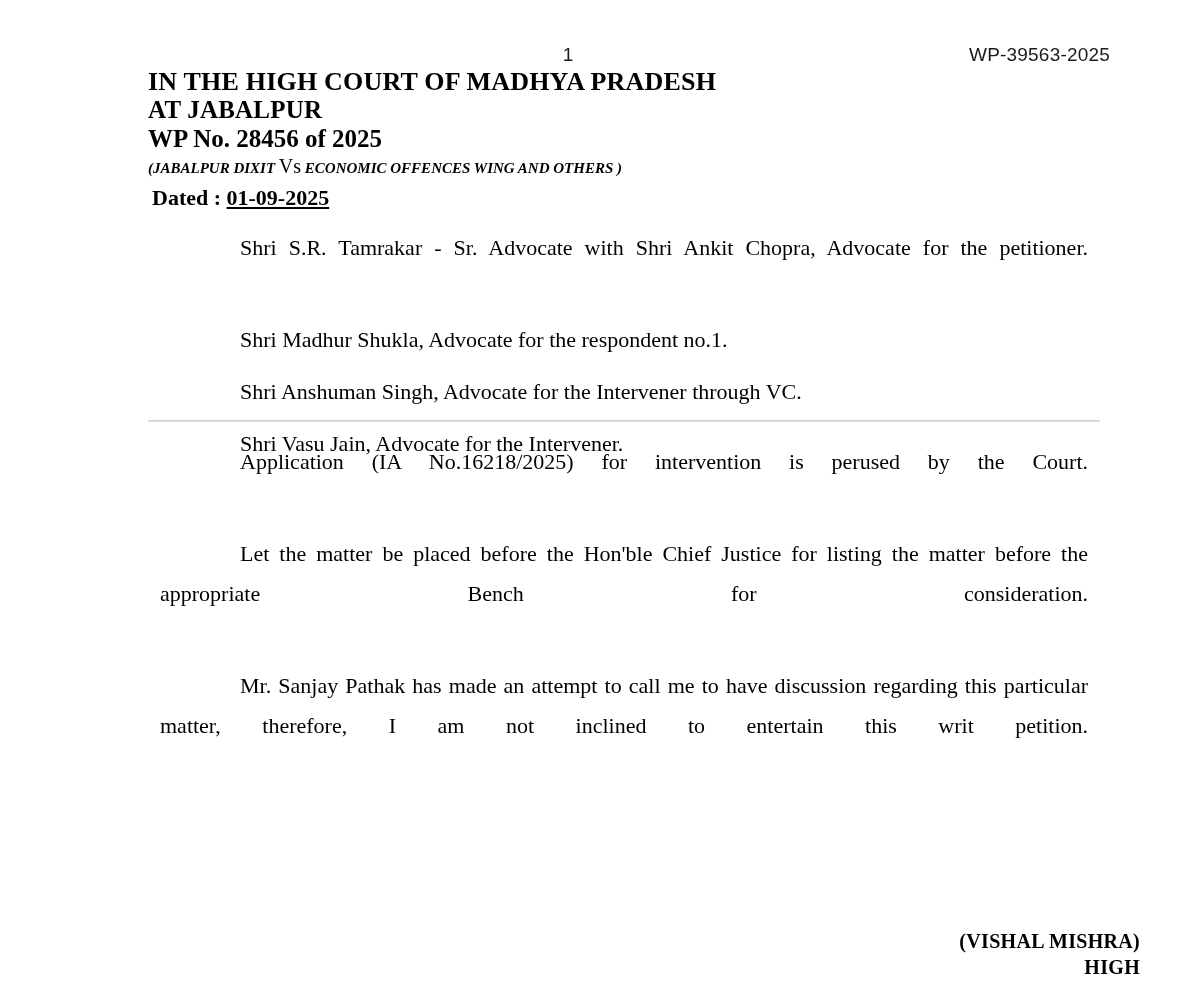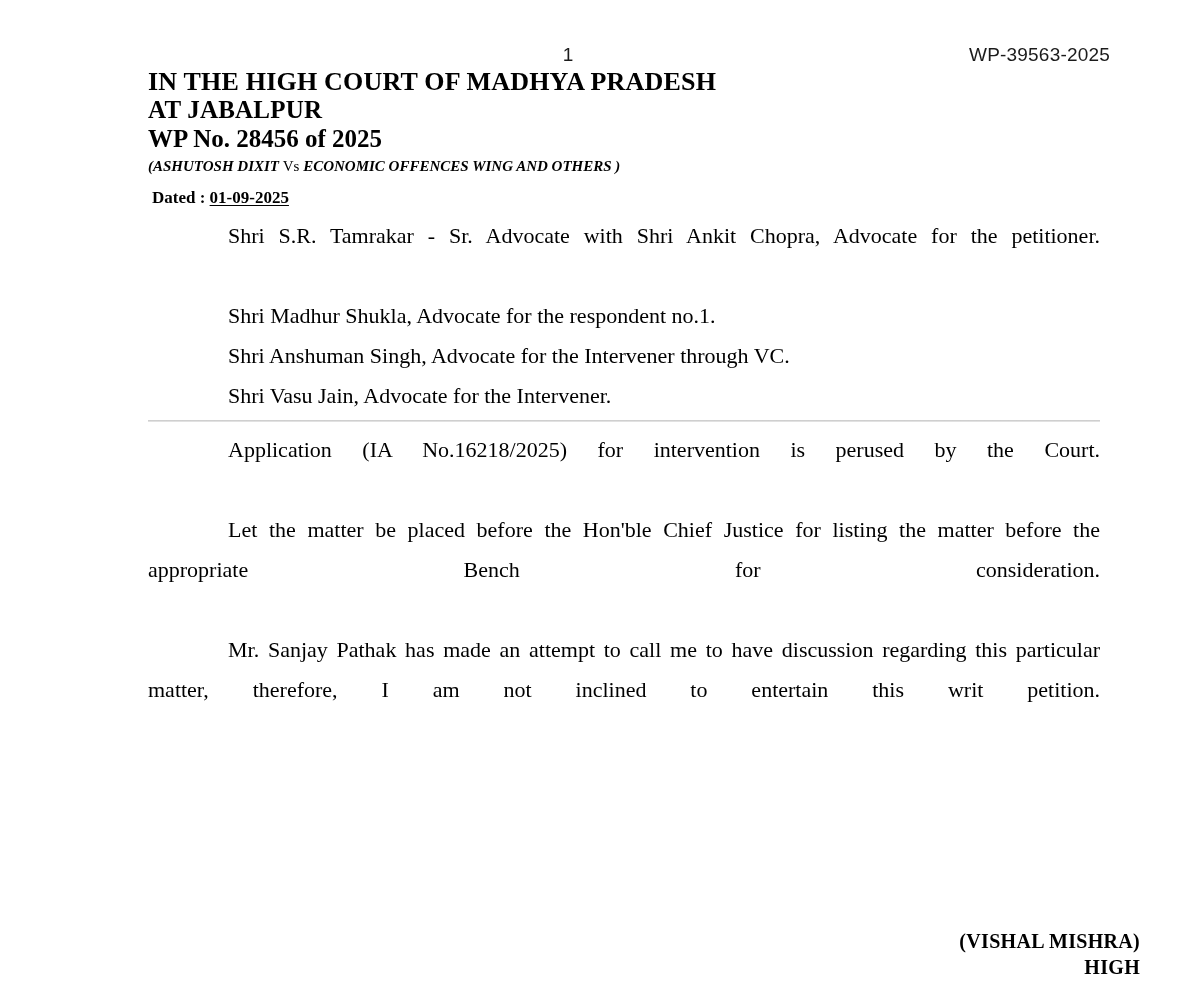--- a/index.html
+++ b/index.html
@@ -75,34 +75,34 @@
     font-size: 15px;
     line-height: 22px;
     font-weight: bold;
     font-style: italic;
     white-space: nowrap;
     margin-top: 1px;
   }
   .parties-line .vs {
     font-style: normal;
     font-weight: normal;
-    font-size: 15px;
+    font-size: 20px;
   }
   .parties-line .paren {
     font-style: italic;
     font-weight: bold;
   }
 
   
   .dated-line {
     position: absolute;
     top: 184px;
     left: 152px;
     font-weight: bold;
-    font-size: 17px;
+    font-size: 22px;
     line-height: 28px;
     white-space: nowrap;
   }
   .dated-line .date-value {
     text-decoration: underline;
     text-underline-offset: 2px;
   }
 
   
   .body-col {
@@ -111,21 +111,21 @@
     width: 952px;
   }
   .appearances {
     top: 216px;
   }
   .order-body {
     top: 430px;
   }
 
   p.para {
-    margin: 0;
+    margin: 12px;
     text-align: justify;
     text-justify: inter-word;
     text-indent: 80px;
     font-size: 22px;
     line-height: 40px;
     hyphens: none;
   }
   p.para::after {
     content: "";
     display: inline-block;
@@ -170,21 +170,21 @@
   <div class="stamp-row">
     <span class="stamp-page-no">1</span>
     <span class="stamp-case-no">WP-39563-2025</span>
   </div>
 
   <div class="heading-block">
     <div class="court-line">IN THE HIGH COURT OF MADHYA PRADESH</div>
     <div class="court-line at-place">AT JABALPUR</div>
     <div class="case-line">WP No. 28456 of 2025</div>
     <div class="parties-line">
-      <span class="paren">(</span><span>ASHUTOSH DIXIT</span>
+      <span class="paren">(</span><span>JABALPUR DIXIT</span>
       <span class="vs">Vs</span>
       <span>ECONOMIC OFFENCES WING AND OTHERS</span>
       <span class="paren">)</span>
     </div>
   </div>
 
   <div class="dated-line">
     <span>Dated : </span><span class="date-value">01-09-2025</span>
   </div>
 

